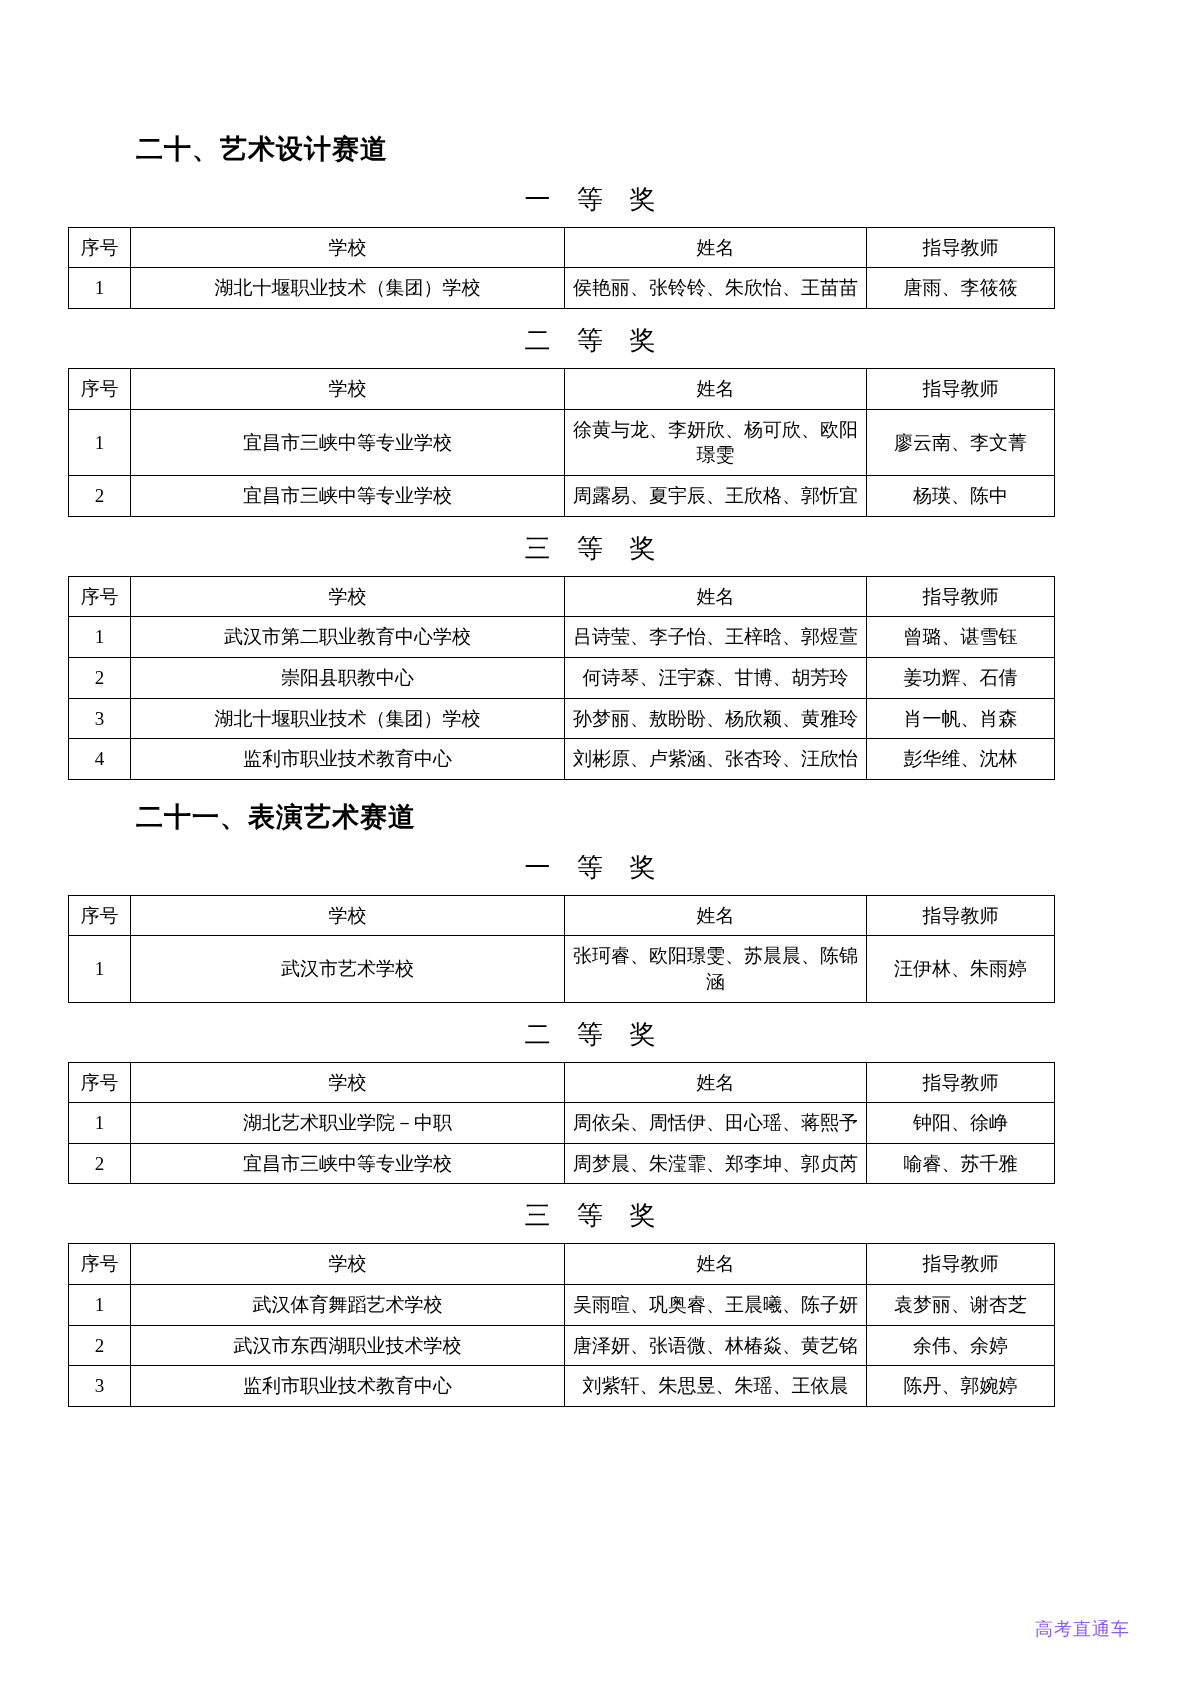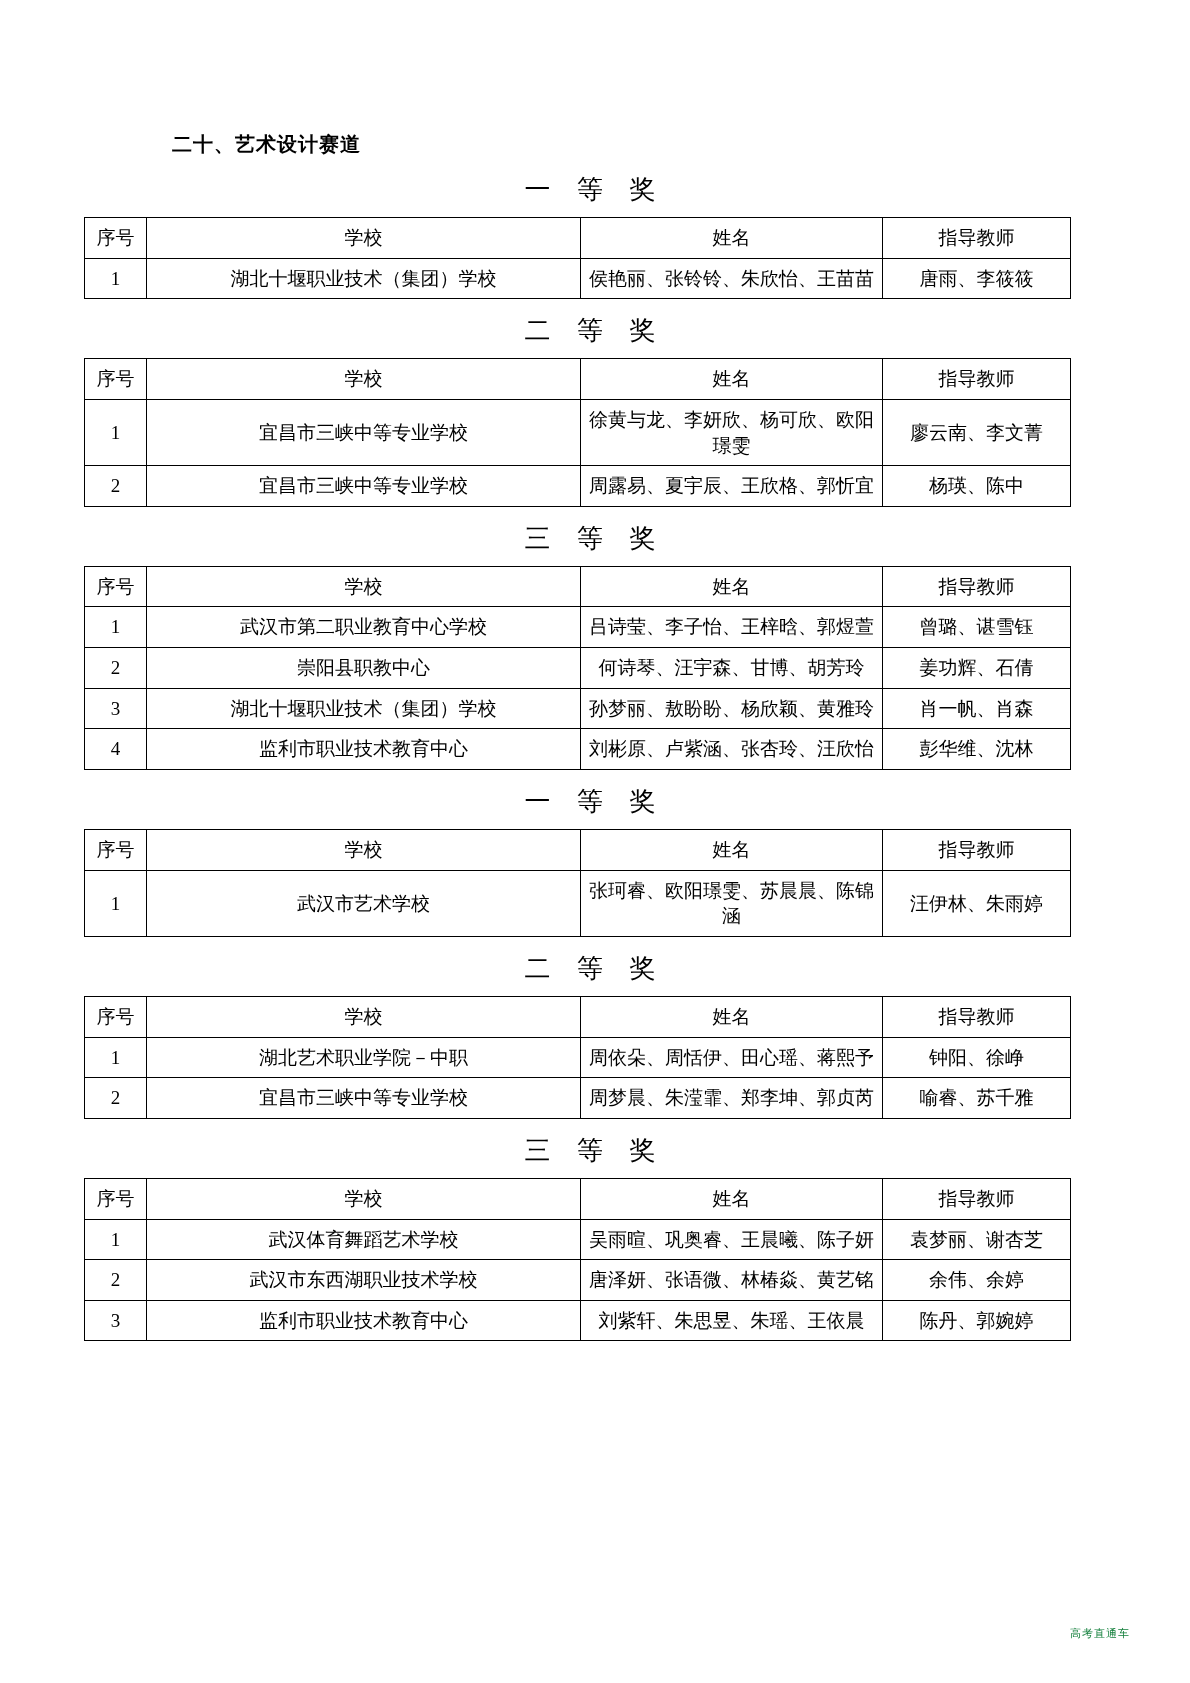--- a/index.html
+++ b/index.html
@@ -18,23 +18,23 @@
   .page {
     position: relative;
     width: 1190px;
     height: 1683px;
     box-sizing: border-box;
     padding: 130px 68px 0 68px;
   }
   .section-title {
     font-family: "DejaVu Sans", "Liberation Sans", sans-serif;
     font-weight: bold;
-    font-size: 20px;
+    font-size: 27px;
     letter-spacing: 1px;
-    margin: 0 0 6px 104px;
+    margin: 0 0 6px 68px;
     line-height: 1.4;
   }
   .section-title.second {
     margin-top: 18px;
   }
   .award-label {
     text-align: center;
     font-size: 26px;
     letter-spacing: 10px;
     margin: 14px 0 10px 0;
@@ -56,29 +56,29 @@
     line-height: 1.35;
     font-family: "Liberation Serif", "DejaVu Serif", serif;
   }
   table.awards th {
     font-size: 19px;
   }
   .col-no    { width: 62px; }
   .col-school{ width: 434px; }
   .col-names { width: 302px; }
   .col-teach { width: 188px; }
-  .tbl-wrap { margin-left: 16px; }
+  .tbl-wrap { margin-left: 0; }
 
   .watermark {
     position: absolute;
     right: 60px;
     bottom: 42px;
     font-family: "DejaVu Sans", "Liberation Sans", sans-serif;
-    font-size: 11px;
-    color: #15803d;
+    font-size: 18px;
+    color: #8b5cf6;
     letter-spacing: 1px;
   }
 </style>
 </head>
 <body>
 
 <div class="page">
 
   <h2 class="section-title">二十、艺术设计赛道</h2>
 
@@ -183,20 +183,21 @@
         <tr>
           <td>4</td>
           <td>监利市职业技术教育中心</td>
           <td>刘彬原、卢紫涵、张杏玲、汪欣怡</td>
           <td>彭华维、沈林</td>
         </tr>
       </tbody>
     </table>
   </div>
 
+  <h2 class="section-title second">二十一、表演艺术赛道</h2>
 
   <div class="award-label">一 等 奖</div>
   <div class="tbl-wrap">
     <table class="awards">
       <colgroup>
           <col class="col-no">
           <col class="col-school">
           <col class="col-names">
           <col class="col-teach">
         </colgroup>

